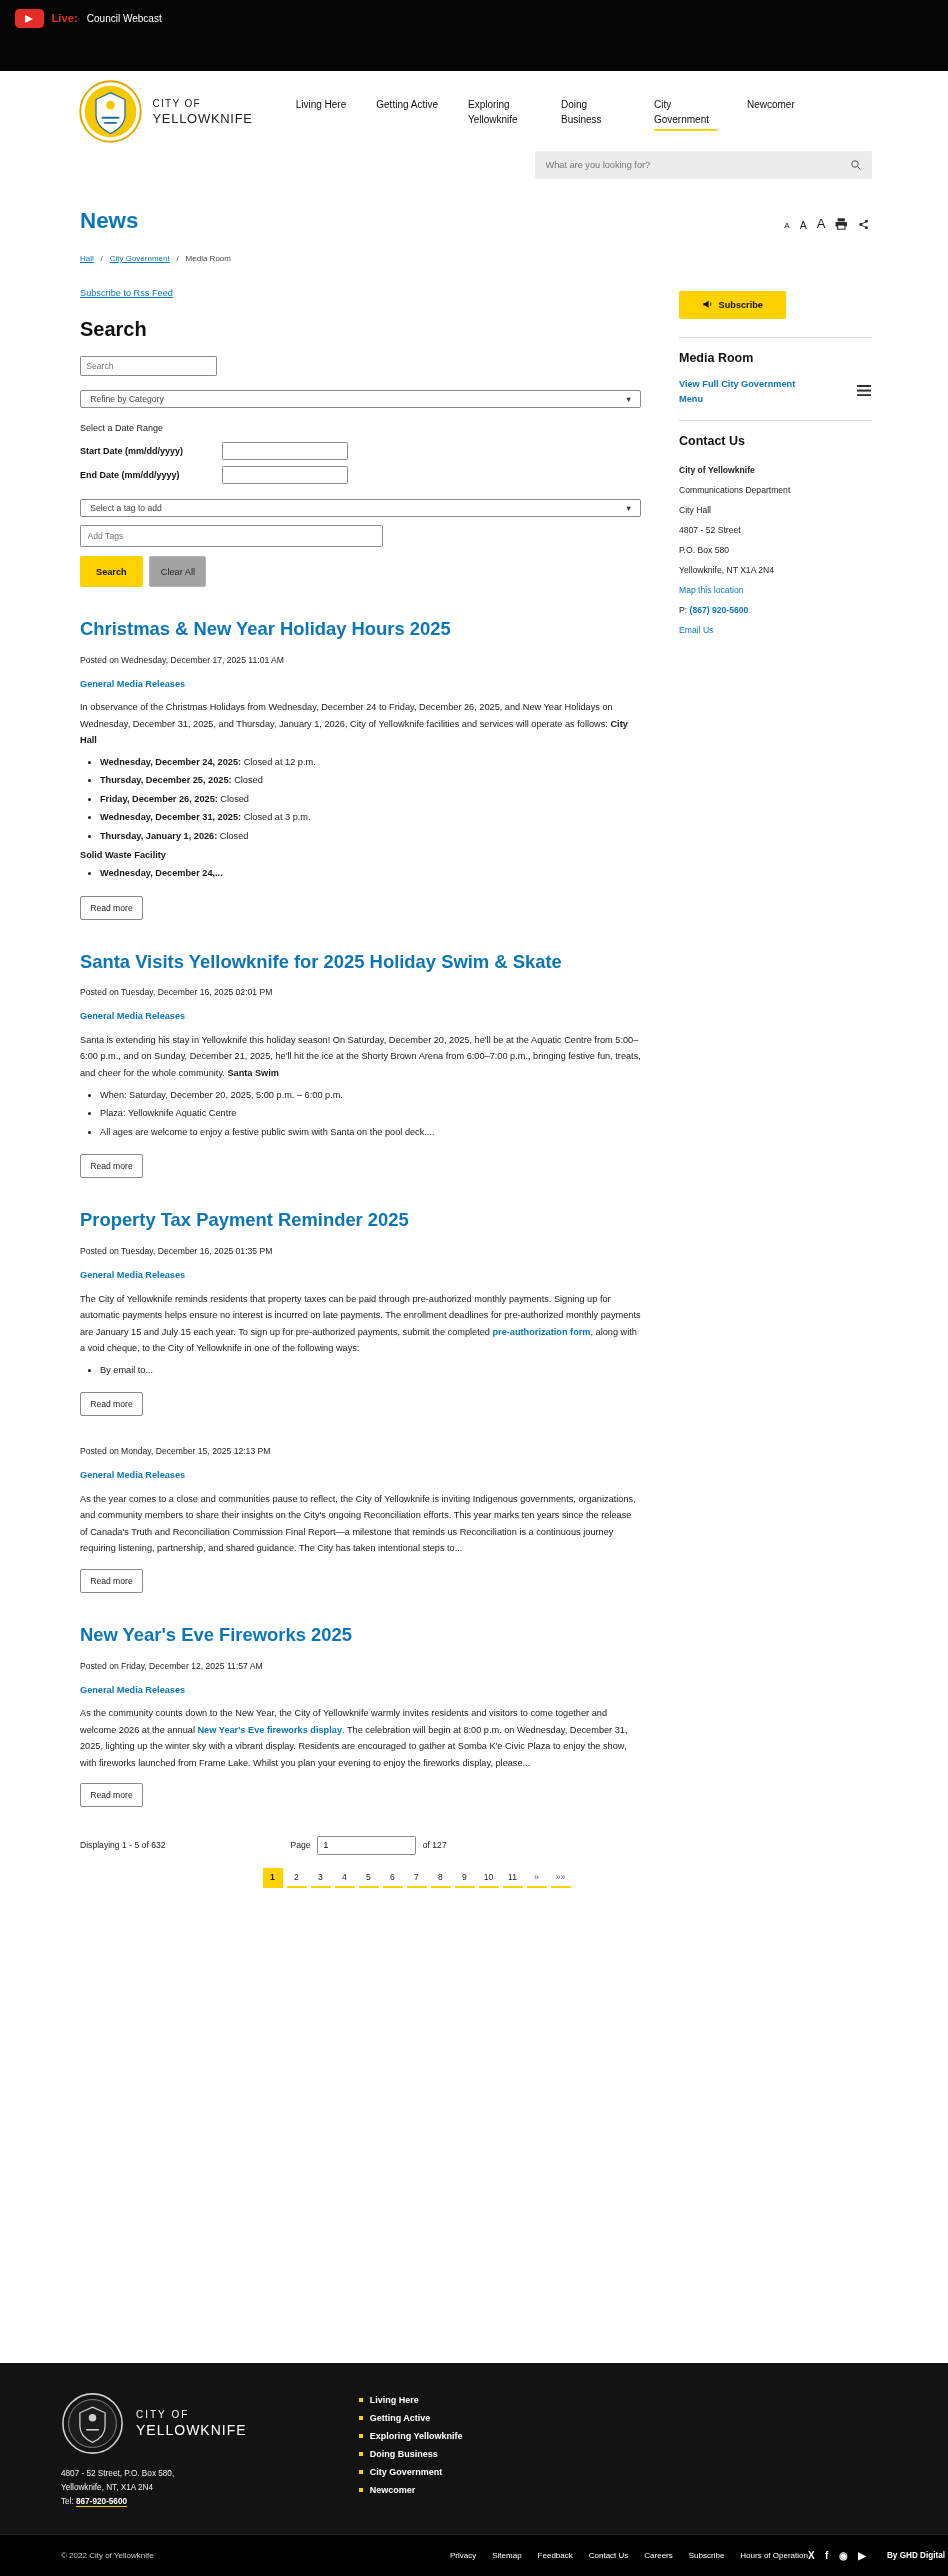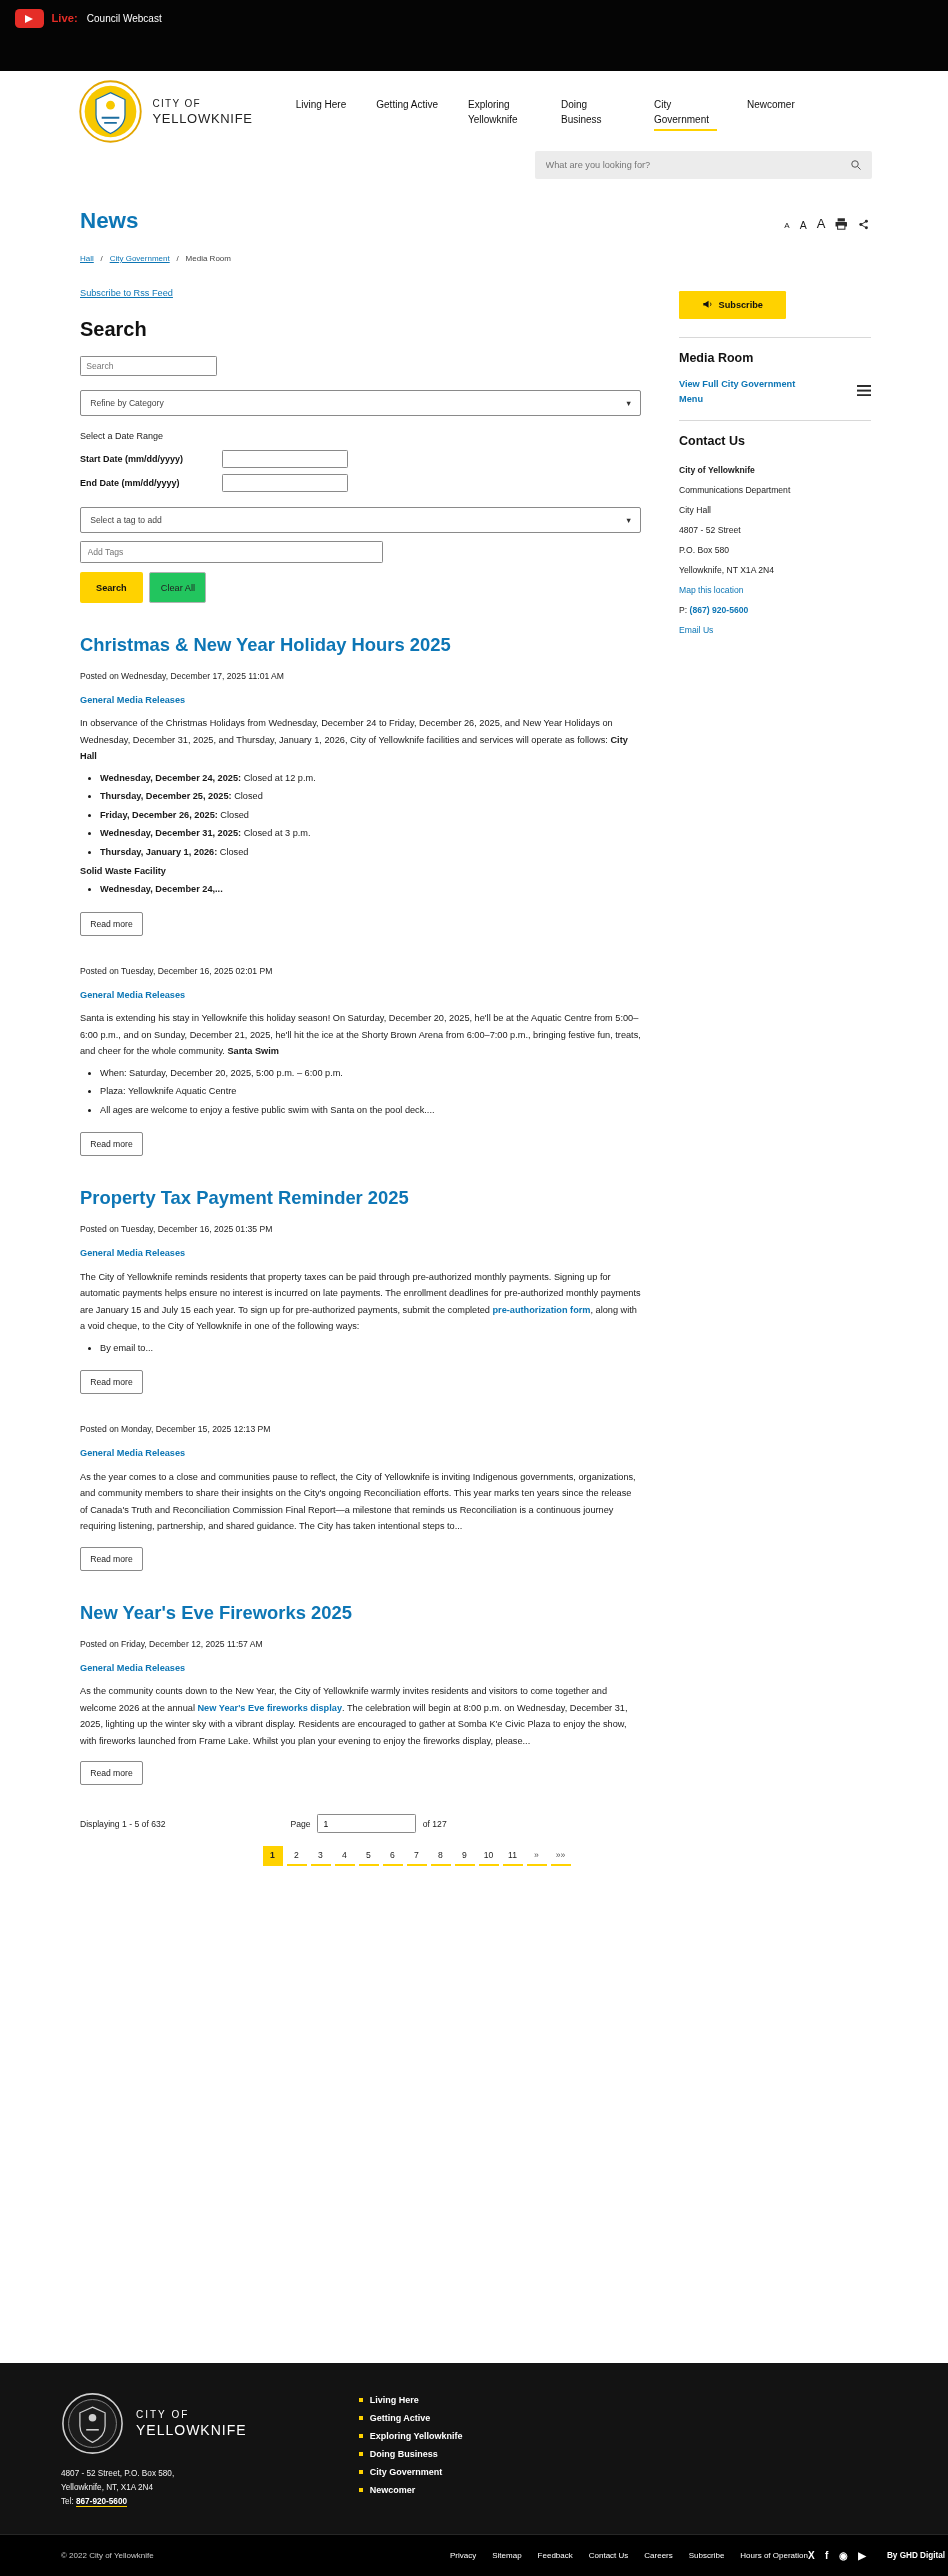--- a/index.html
+++ b/index.html
@@ -41,30 +41,30 @@
 
   
   .main { display:flex; padding:4px 78px 20px 80px; align-items:flex-start; }
   .content { width:561px; flex:none; }
   .sidebar { width:192px; margin-left:auto; }
 
   
   .rss-link { display:inline-block; margin:17px 0 20px; font-size:9.2px; color:#0d76b5; text-decoration:underline; cursor:pointer; }
   .search-heading { font-size:20px; font-weight:700; color:#111; margin-bottom:14.5px; }
   .search-input { width:137px; height:20px; border:0.7px solid #8a8a8a; border-radius:1.3px; padding:0 5.3px; font-size:8.6px; color:#333; font-family:"Liberation Sans",sans-serif; }
-  .select-box { margin-top:14.5px; height:26px; border:0.7px solid #8a8a8a; border-radius:2px; display:flex; align-items:center; justify-content:space-between; padding:0 9.2px; font-size:8.6px; color:#444; cursor:pointer; background:#fff; }
+  .select-box { margin-top:14.5px; height:18px; border:0.7px solid #8a8a8a; border-radius:2px; display:flex; align-items:center; justify-content:space-between; padding:0 9.2px; font-size:8.6px; color:#444; cursor:pointer; background:#fff; }
   .chev { font-size:8.6px; color:#333; }
   .date-range-label { margin:14.5px 0 9.2px; font-size:9px; color:#222; }
   .date-row { display:flex; align-items:center; margin-bottom:6.6px; }
   .date-label { font-size:9px; font-weight:700; width:142px; color:#111; }
   .date-input { width:126px; height:18px; border:0.7px solid #8a8a8a; border-radius:1.3px; padding:0 4px; font-size:8.6px; }
   .add-tags { margin-top:8px; width:303px; height:22.4px; border:0.7px solid #8a8a8a; border-radius:1.3px; padding:0 6.6px; font-size:8.6px; font-family:"Liberation Sans",sans-serif; }
   .button-row { margin-top:9.2px; display:flex; gap:6.6px; }
   .btn-yellow { background:#ffd200; border:none; border-radius:2px; padding:9.2px 16px; font-size:9.2px; font-weight:700; color:#111; cursor:pointer; font-family:"Liberation Sans",sans-serif; }
-  .btn-plain { background:#22c55e; border:0.7px solid #b3b3b3; border-radius:2px; padding:9.2px 10.5px; font-size:9.2px; color:#222; cursor:pointer; font-family:"Liberation Sans",sans-serif; }
+  .btn-plain { background:#a3a3a3; border:0.7px solid #b3b3b3; border-radius:2px; padding:9.2px 10.5px; font-size:9.2px; color:#222; cursor:pointer; font-family:"Liberation Sans",sans-serif; }
 
   
   .article { margin-top:30px; }
   .article-title { font-size:18.4px; font-weight:700; color:#0d76b5; line-height:1.35; max-width:527px; margin-bottom:13px; cursor:pointer; }
   .posted { font-size:8.6px; color:#222; margin-bottom:12px; }
   .category { display:inline-block; font-size:9.2px; font-weight:700; color:#0d76b5; margin-bottom:10.5px; cursor:pointer; }
   .body { font-size:9.2px; line-height:16.5px; color:#191919; }
   .body strong { font-weight:700; }
   .inline-link { color:#0d76b5; font-weight:700; cursor:pointer; }
   .bullets { margin:5.3px 0 0 20px; }
@@ -248,20 +248,21 @@
         </ul>
         <p class="subhead">Solid Waste Facility</p>
         <ul class="bullets">
           <li><strong>Wednesday, December 24,...</strong><span></span></li>
         </ul>
         <button class="read-more">Read more</button>
       </article>
 
       
       <article class="article">
+        <h2 class="article-title">Santa Visits Yellowknife for 2025 Holiday Swim &amp; Skate</h2>
         <p class="posted">Posted on Tuesday, December 16, 2025 02:01 PM</p>
         <a class="category">General Media Releases</a>
         <p class="body"><span>Santa is extending his stay in Yellowknife this holiday season! On Saturday, December 20, 2025, he'll be at the Aquatic Centre from 5:00–6:00 p.m., and on Sunday, December 21, 2025, he'll hit the ice at the Shorty Brown Arena from 6:00–7:00 p.m., bringing festive fun, treats, and cheer for the whole community. </span><strong>Santa Swim</strong></p>
         <ul class="bullets">
           <li>When: Saturday, December 20, 2025, 5:00 p.m. – 6:00 p.m.</li>
           <li>Plaza: Yellowknife Aquatic Centre</li>
           <li>All ages are welcome to enjoy a festive public swim with Santa on the pool deck....</li>
         </ul>
         <button class="read-more">Read more</button>
       </article>

